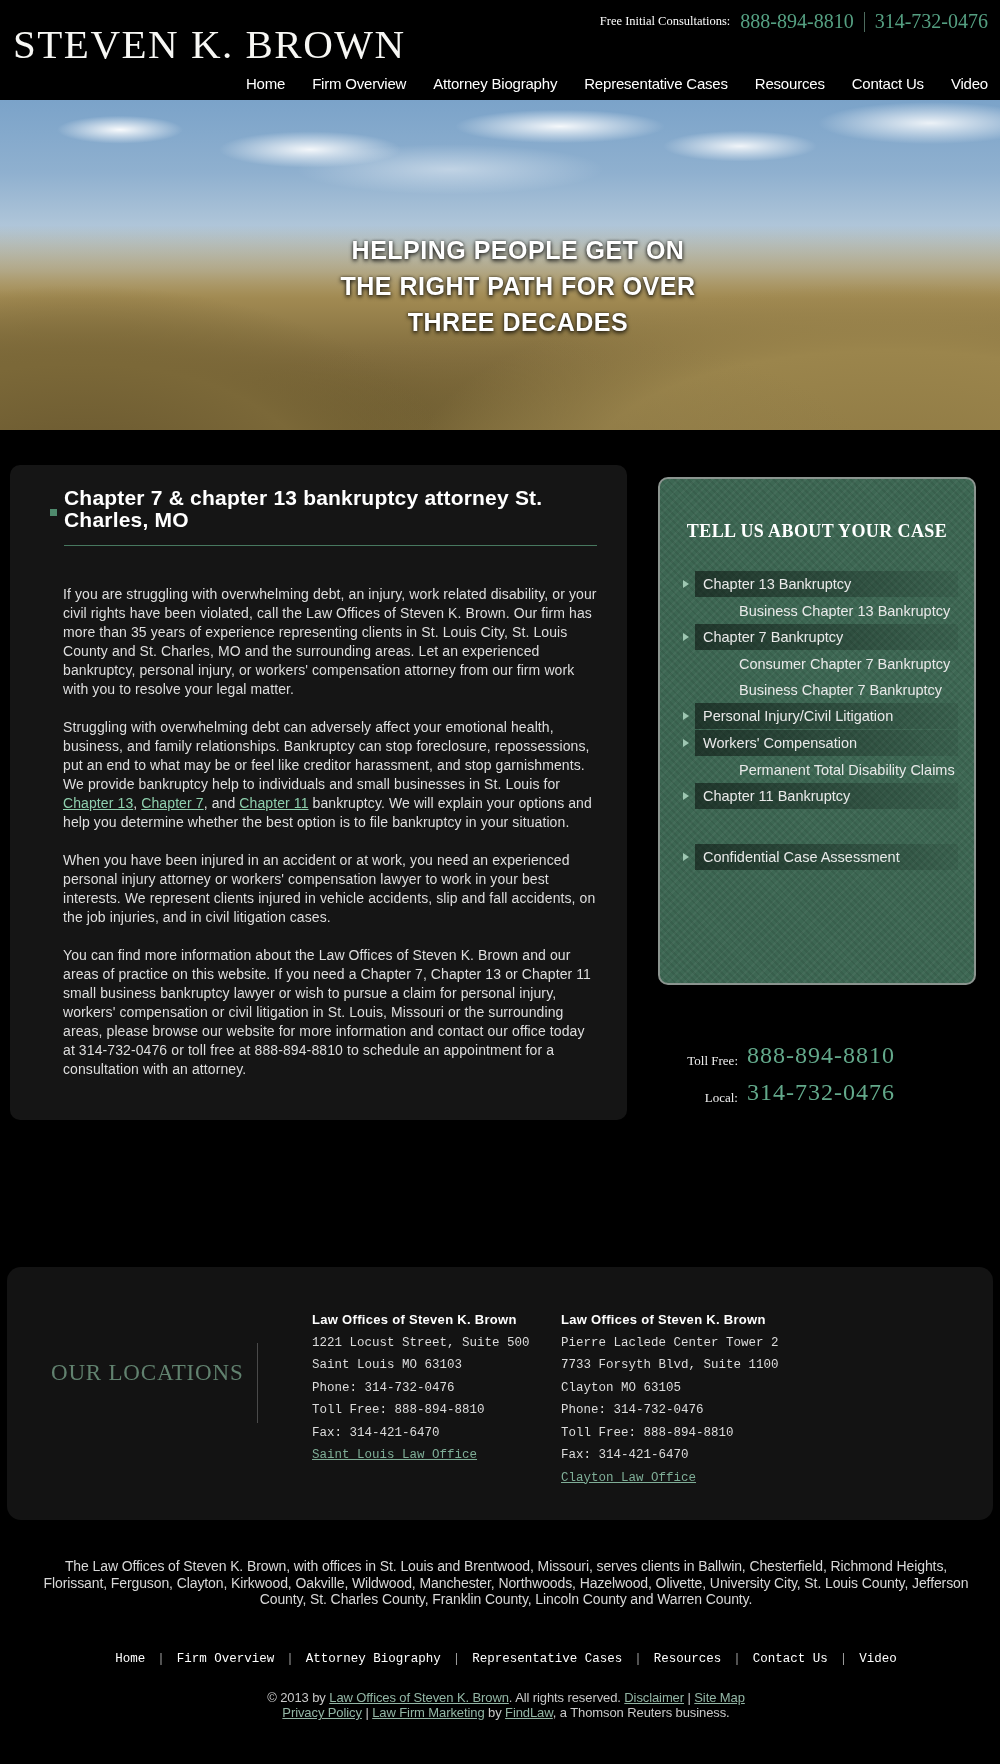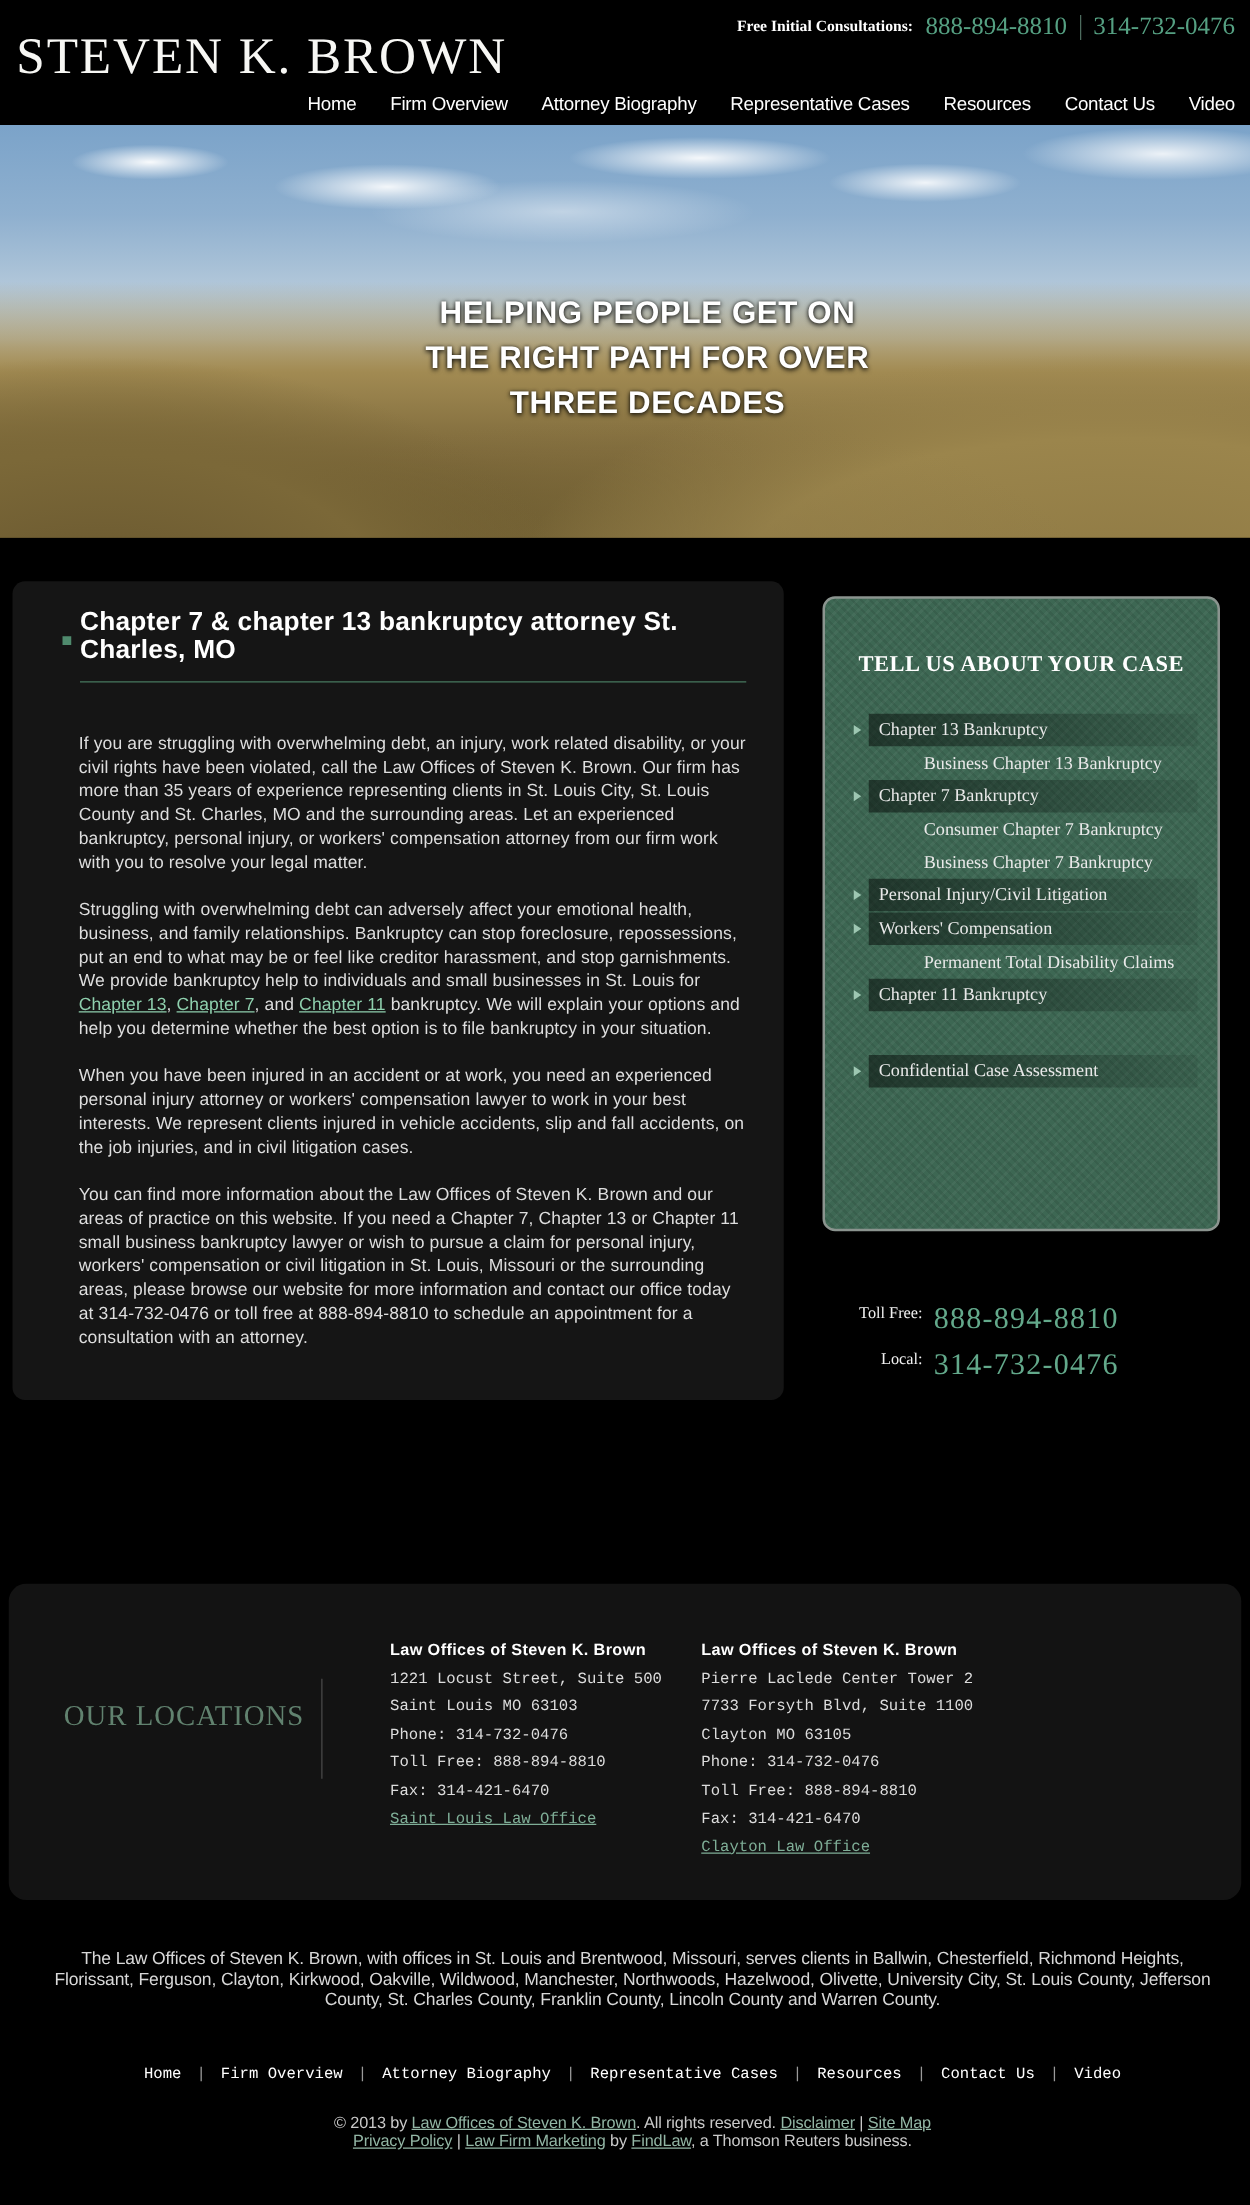--- a/index.html
+++ b/index.html
@@ -3,21 +3,21 @@
 <meta charset="utf-8">
 <style>
   html,body{margin:0;padding:0;background:#000;}
   .page{position:relative;width:1000px;height:1764px;background:#000;overflow:hidden;
         font-family:"Liberation Sans",sans-serif;padding-left:12px;}
 
   
   .logo{position:absolute;left:13px;top:20px;font-family:"Liberation Serif",serif;
         font-size:41px;letter-spacing:1.5px;color:#f7f7f4;font-weight:400;white-space:nowrap;}
   .consult{position:absolute;top:10px;right:24px;display:flex;align-items:center;gap:10px;}
-  .consult-label{font-family:"Liberation Serif",serif;font-weight:bold;font-size:12.5px;color:#ffffff;}
+  .consult-label{font-family:"Liberation Serif",serif;font-weight:normal;font-size:12.5px;color:#ffffff;}
   .consult-phone{font-family:"Liberation Serif",serif;font-size:20px;color:#55a082;white-space:nowrap;}
   .consult-divider{width:1px;height:20px;background:#4d6b5e;}
   .top-nav{position:absolute;top:75px;right:24px;display:flex;gap:27px;}
   .top-nav .nav-item{font-size:15px;color:#ffffff;letter-spacing:-0.2px;cursor:pointer;white-space:nowrap;}
 
   
   .hero{position:absolute;left:0;top:100px;width:1000px;height:330px;overflow:hidden;
     background-image:
       radial-gradient(ellipse 90px 20px at 12% 9%,  rgba(255,255,255,.95), rgba(255,255,255,0) 70%),
       radial-gradient(ellipse 130px 26px at 31% 15%, rgba(255,255,255,.90), rgba(255,255,255,0) 70%),
@@ -47,32 +47,32 @@
   .text-link{color:#8fd0ae;text-decoration:underline;cursor:pointer;}
 
   
   .sidebar{position:absolute;left:658px;top:477px;width:318px;height:508px;box-sizing:border-box;
            background-color:#3d6753;
            background-image:repeating-linear-gradient(45deg, rgba(0,0,0,.08) 0 2px, rgba(0,0,0,0) 2px 5px),
                             repeating-linear-gradient(-45deg, rgba(255,255,255,.04) 0 2px, rgba(0,0,0,0) 2px 6px);
            border:2px solid #8b948f;border-radius:10px;}
   .sidebar-title{margin-top:42px;text-align:center;font-family:"Liberation Serif",serif;font-size:18px;
                  font-weight:bold;color:#ffffff;letter-spacing:.4px;}
-  .case-menu{margin-top:29px;font-family:Liberation Serif, serif;}
+  .case-menu{margin-top:29px;}
   .menu-item{position:relative;font-size:14.5px;color:#e9e9e9;}
   .menu-item.main{margin:0 16px 1px 35px;height:26px;line-height:26px;padding-left:8px;cursor:pointer;
                   background:linear-gradient(to right, rgba(8,14,11,.55), rgba(8,14,11,.08));white-space:nowrap;}
   .arrow-icon{position:absolute;left:-12px;top:9px;width:0;height:0;
               border-left:6px solid #9ec7b2;border-top:4px solid transparent;border-bottom:4px solid transparent;}
   .menu-item.sub{margin:0 16px 0 79px;padding:3px 0;line-height:20px;max-width:222px;cursor:pointer;}
   .menu-gap{height:34px;}
 
   
   .phone-block{position:absolute;left:618px;top:1042px;width:320px;}
-  .phone-row{display:flex;align-items:flex-start;margin-bottom:10px;}
+  .phone-row{display:flex;align-items:flex-end;margin-bottom:10px;}
   .phone-label{width:120px;text-align:right;font-family:"Liberation Serif",serif;font-size:13px;
                color:#f0f0f0;margin-right:9px;flex:none;}
   .phone-number{font-family:"Liberation Serif",serif;font-size:24px;color:#63a98b;letter-spacing:1px;white-space:nowrap;}
 
   
   .locations-panel{position:absolute;left:7px;top:1267px;width:986px;height:253px;background:#131313;border-radius:14px;}
   .locations-heading{position:absolute;left:44px;top:93px;font-family:"Liberation Serif",serif;
                      font-size:23px;color:#61826f;letter-spacing:.8px;}
   .locations-divider{position:absolute;left:250px;top:76px;width:1px;height:80px;background:#4a4a4a;}
   .location-col{position:absolute;top:42px;font-family:"Liberation Mono",monospace;}

